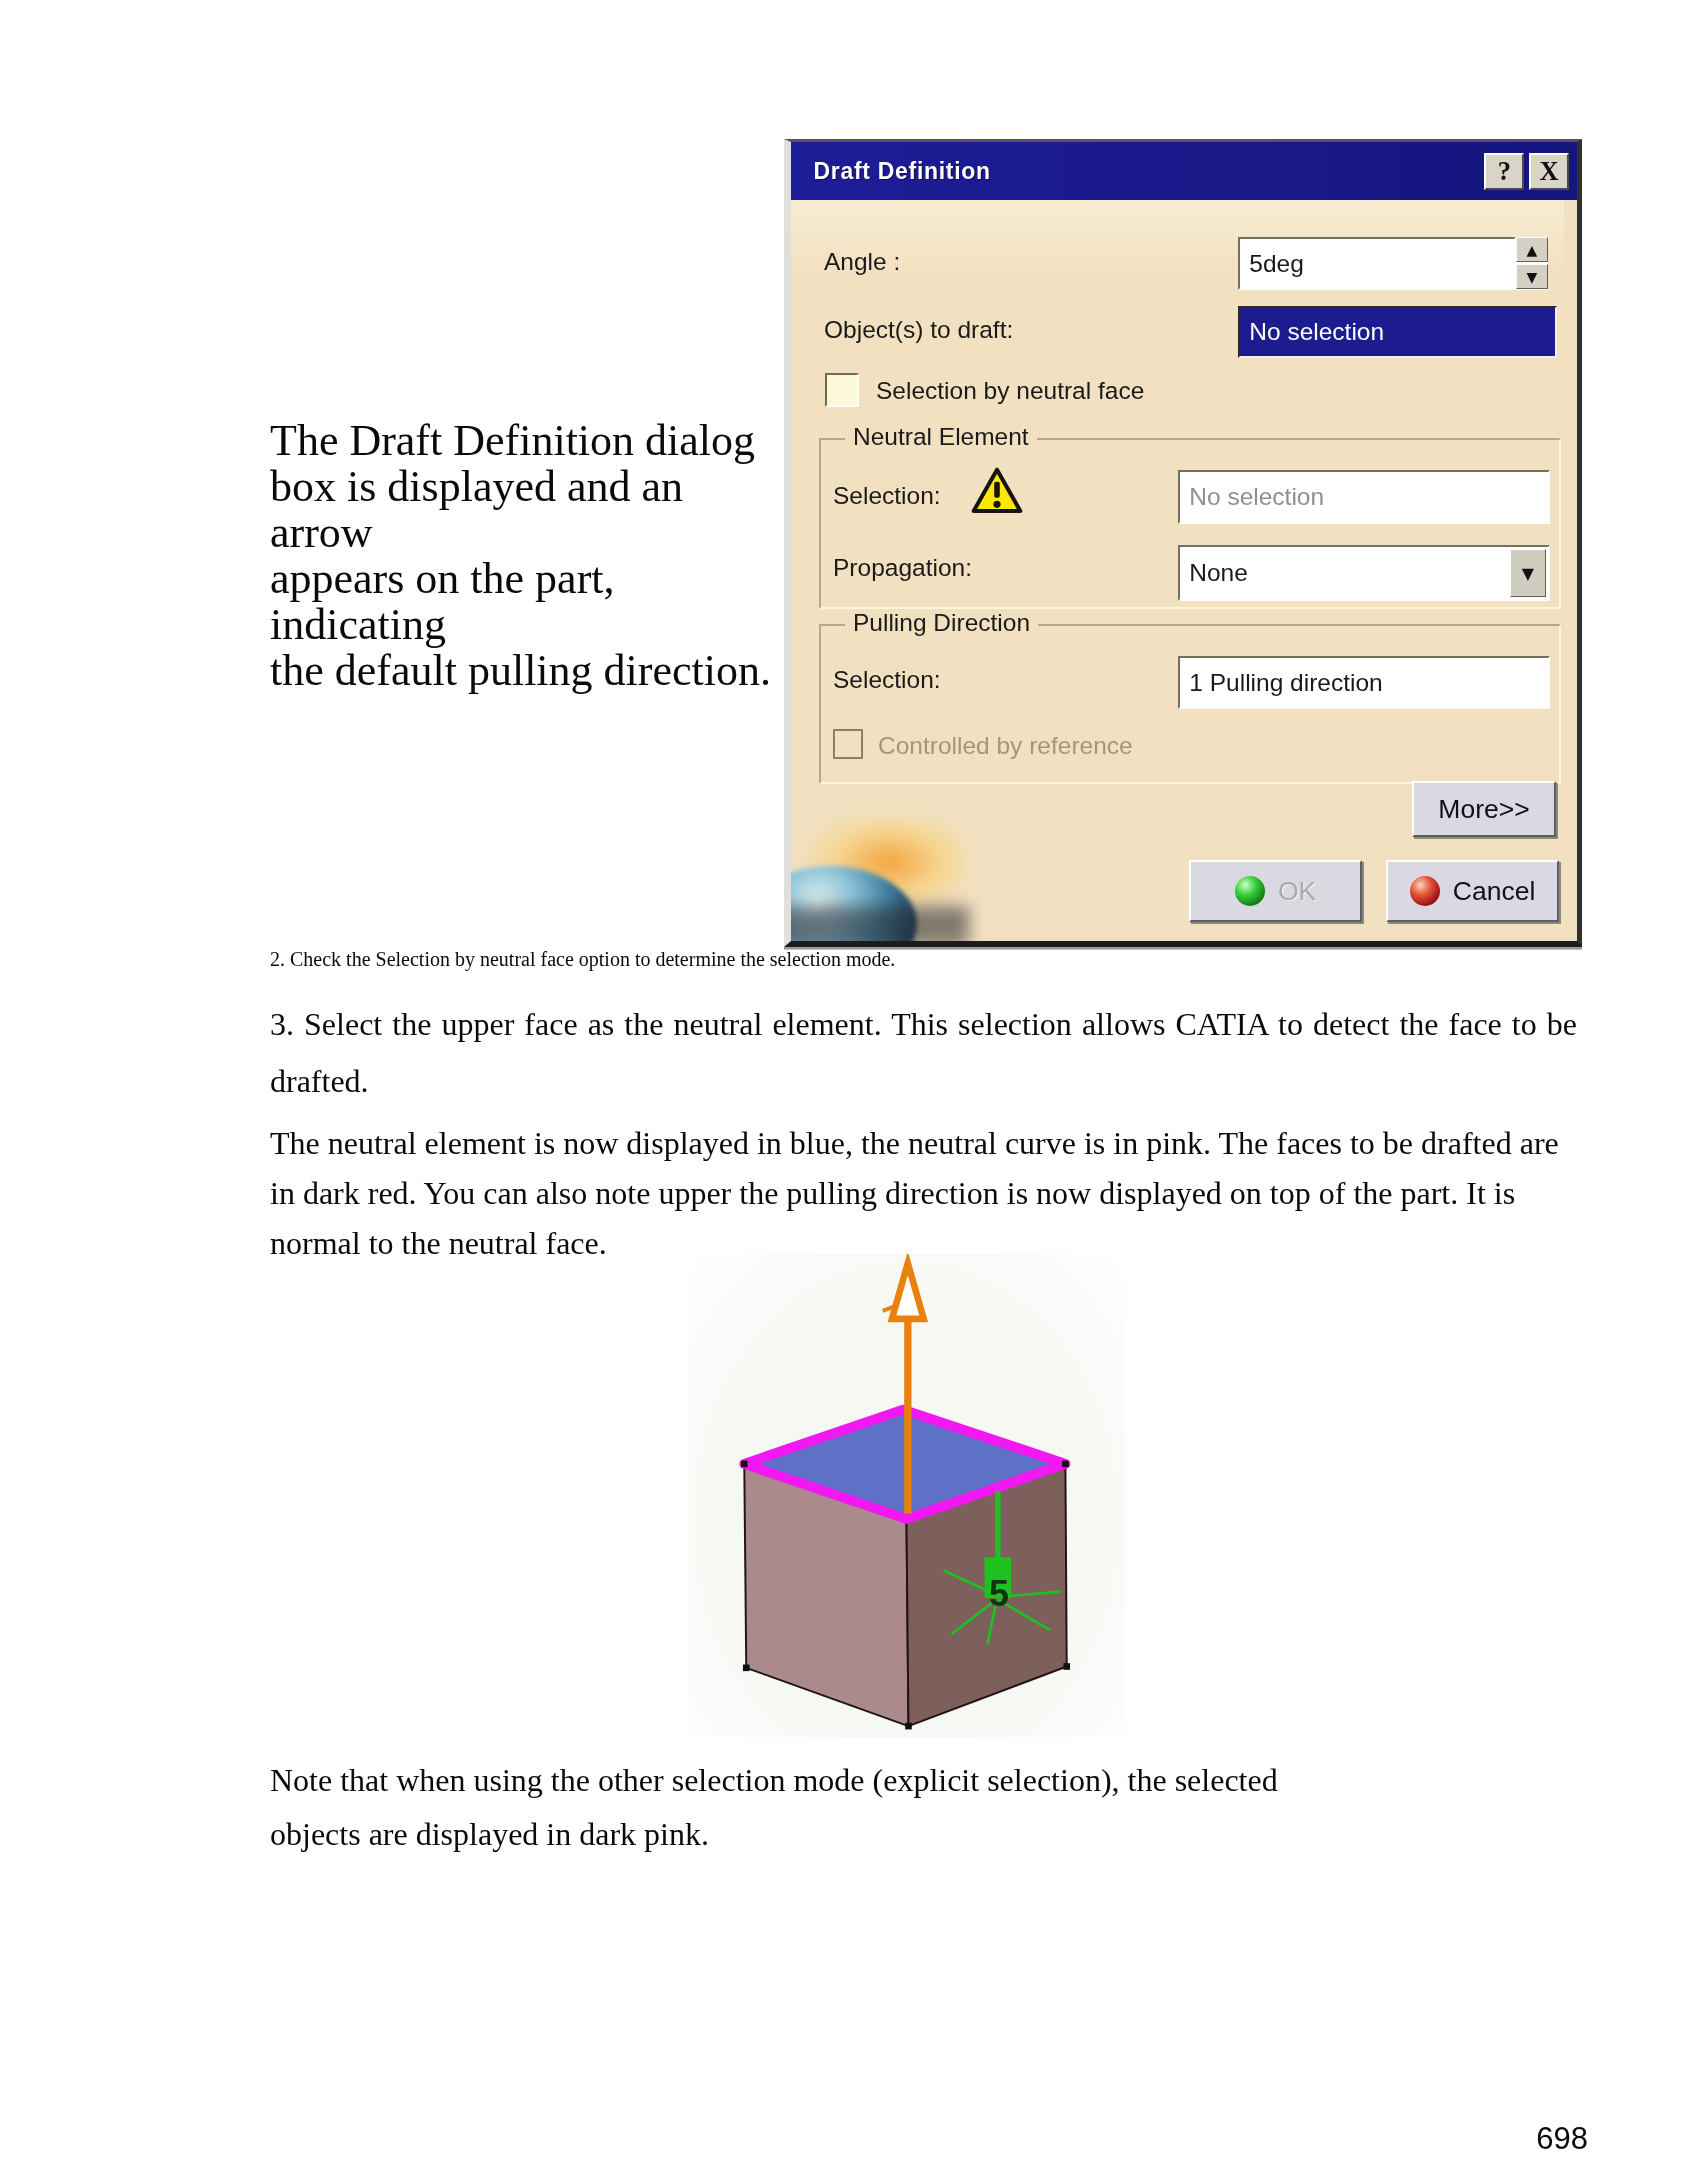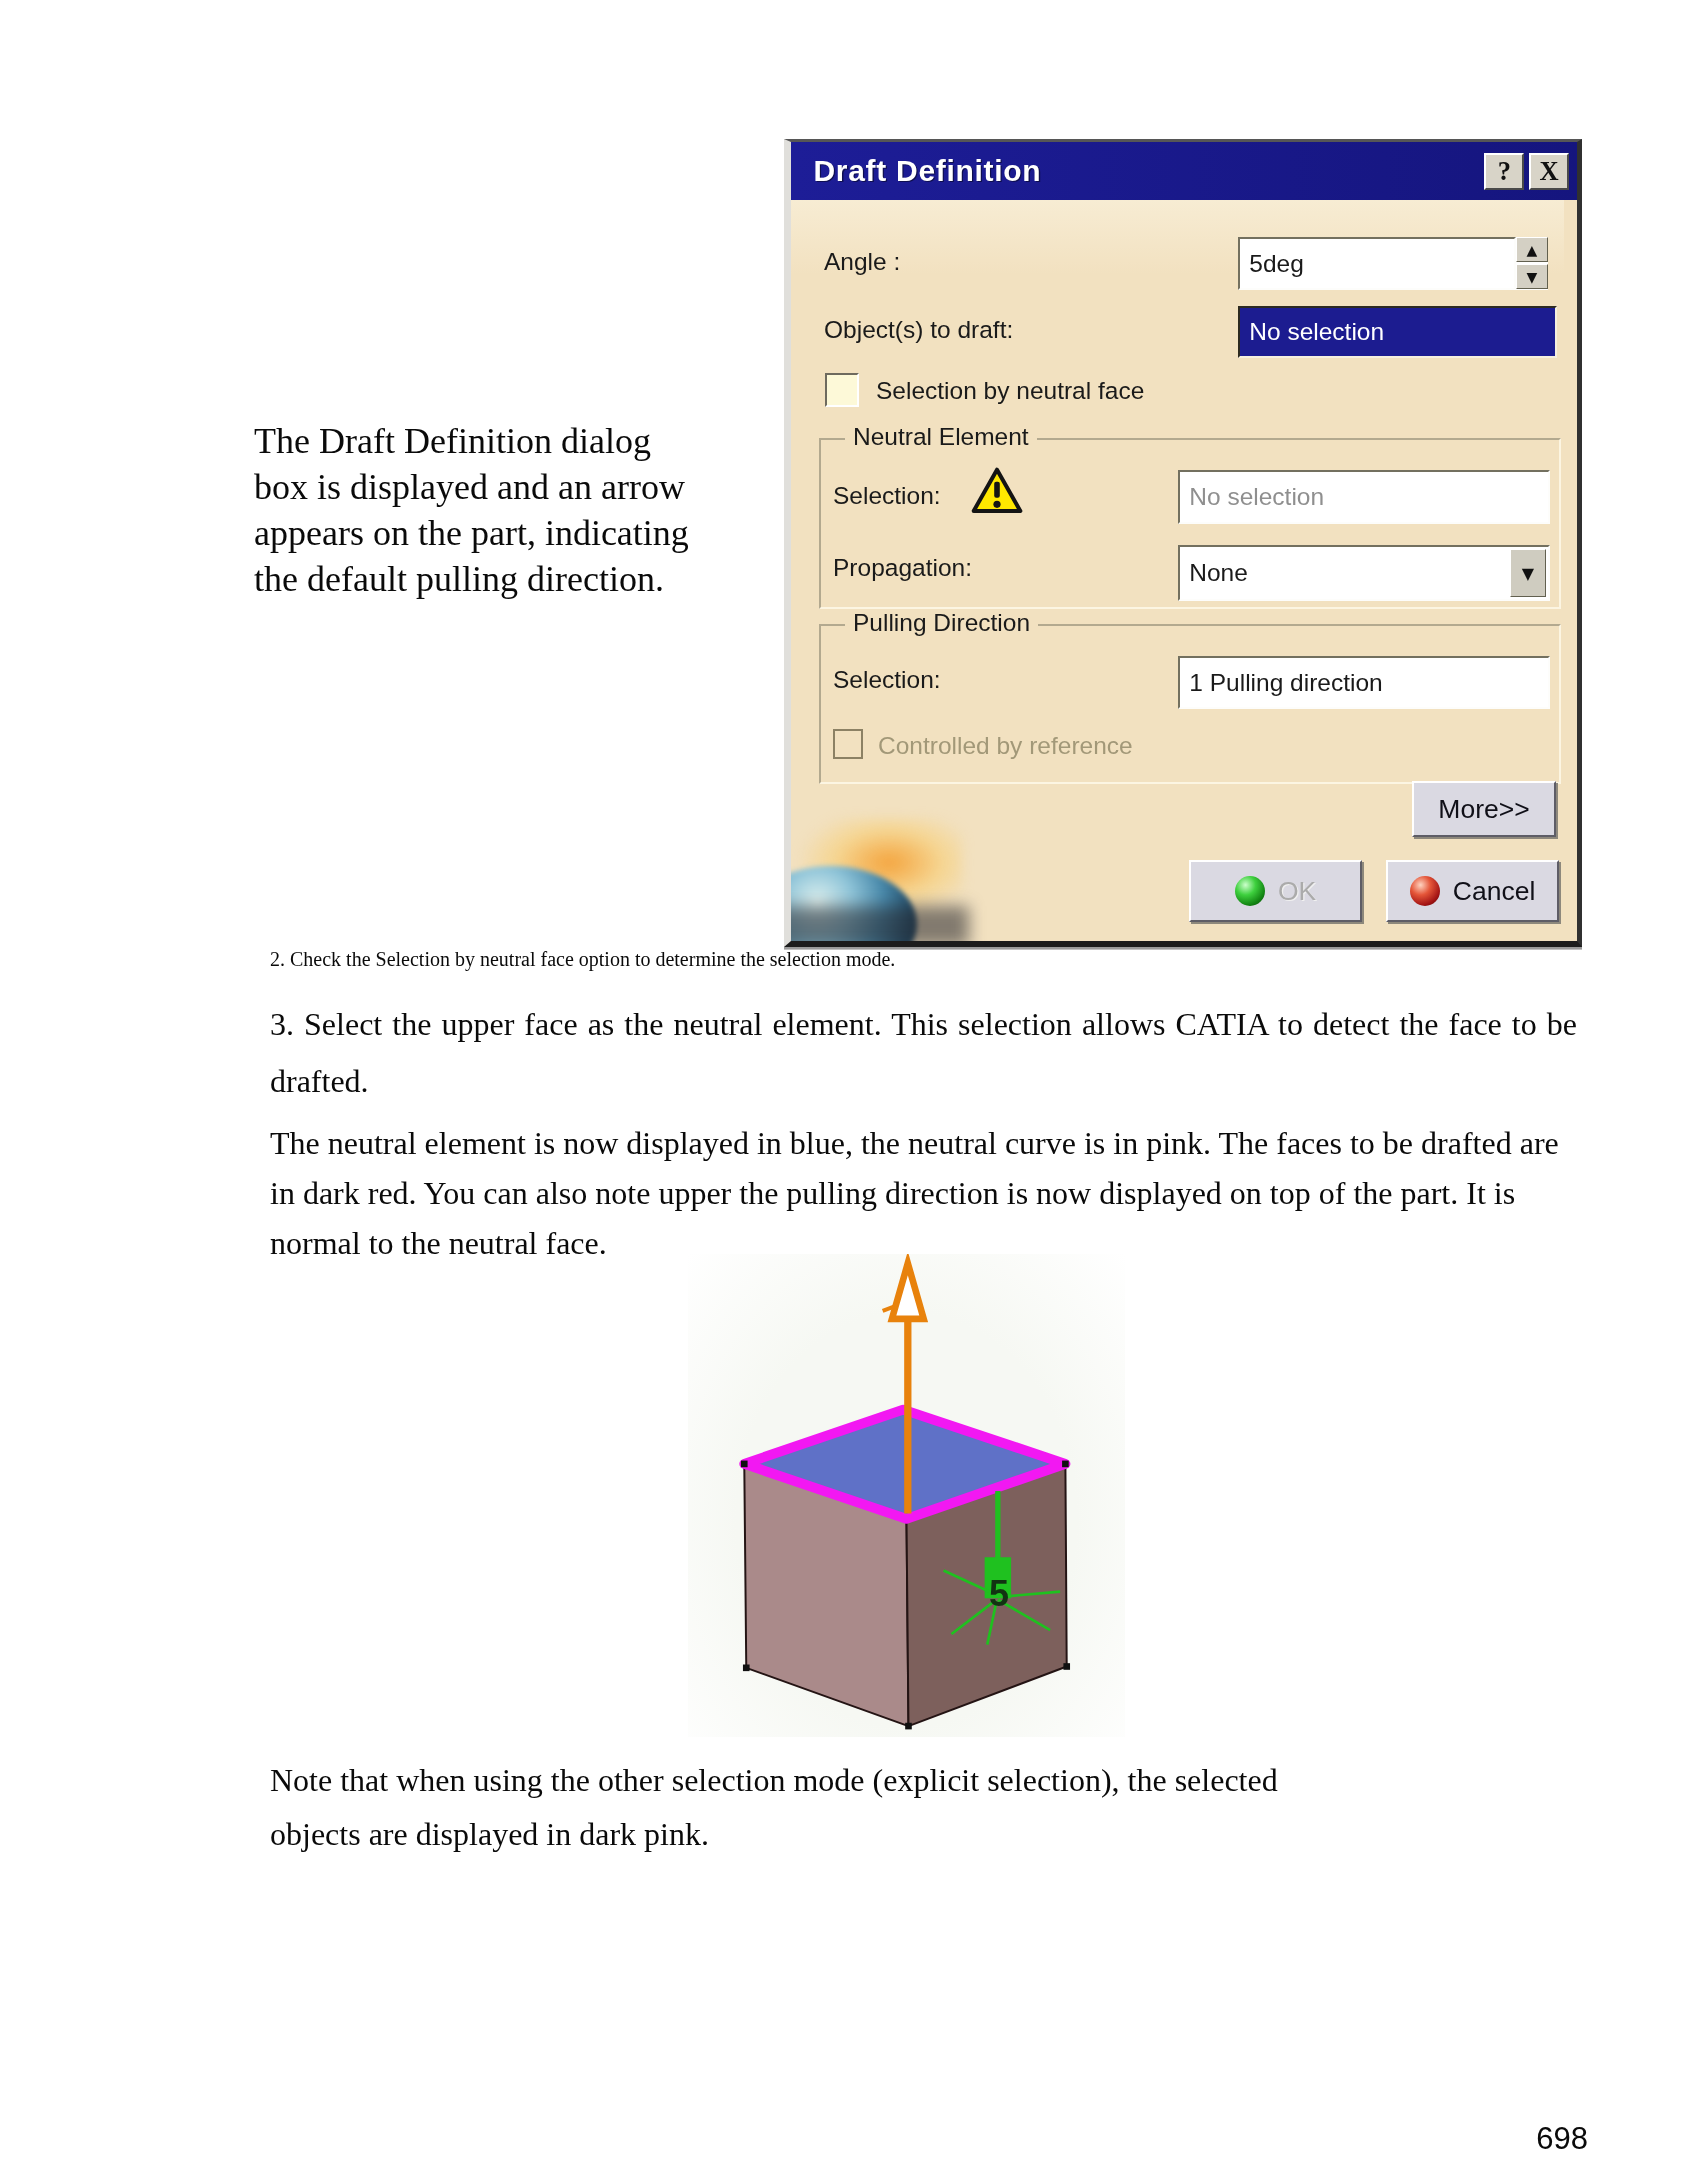--- a/index.html
+++ b/index.html
@@ -3,22 +3,22 @@
 <meta charset="utf-8">
 <style>
   * { margin:0; padding:0; box-sizing:border-box; }
   html,body { background:#ffffff; }
   .page {
     position:relative; width:1687px; height:2183px; background:#ffffff;
     font-family:"Liberation Serif", serif; color:#0a0a0a; overflow:hidden;
   }
 
   
-  .side-note { position:absolute; left:254px; top:418px; width:516px;
-    font-size:36px; line-height:46px; }
+  .side-note { position:absolute; left:270px; top:418px; width:516px;
+    font-size:44px; line-height:46px; }
   .step2 { position:absolute; left:270px; top:939px; width:1310px;
     font-size:20px; line-height:40px; z-index:5; }
   .step3 { position:absolute; left:270px; top:996px; width:1307px;
     font-size:32px; line-height:57px; text-align:justify; }
   .para1 { position:absolute; left:270px; top:1118px; width:1320px;
     font-size:32px; line-height:50px; }
   .para2 { position:absolute; left:270px; top:1753px; width:1078px;
     font-size:32px; line-height:54px; }
   .pageno { position:absolute; left:1482px; top:2121px; width:106px;
     font-family:"Liberation Sans", sans-serif; font-size:31px; text-align:right; }
@@ -29,21 +29,21 @@
     border-top:3.3px solid #565656; border-left:7.3px solid #e0dfdb;
     border-right:5.3px solid #303030; border-bottom:6px solid #1c1c1c;
     box-shadow:0 2.6px 0 #9a9a9a; z-index:1; background:#f2e1c0;
   }
   .titlebar {
     height:58px; background:linear-gradient(90deg,#1d1d97,#15157e);
     display:flex; align-items:center; padding:0 8px 0 22.5px;
   }
   .titlebar .title {
     color:#ffffff; font-family:"Liberation Sans", sans-serif;
-    font-weight:bold; font-size:30px; letter-spacing:0.7px; flex:1 1 auto;
+    font-weight:bold; font-size:23px; letter-spacing:0.7px; flex:1 1 auto;
     text-shadow:1.3px 1.3px 0 rgba(0,0,0,.45);
   }
   .tb-btn {
     width:40px; height:37px; margin-left:4.6px; background:#d8d4c8;
     border:2px solid; border-color:#ffffff #4a4a4a #4a4a4a #ffffff;
     font-family:"Liberation Serif", serif; font-weight:bold; font-size:26.5px;
     color:#111; display:flex; align-items:center; justify-content:center;
   }
   .dlg-body {
     position:relative; width:773px; height:741px; overflow:hidden;

